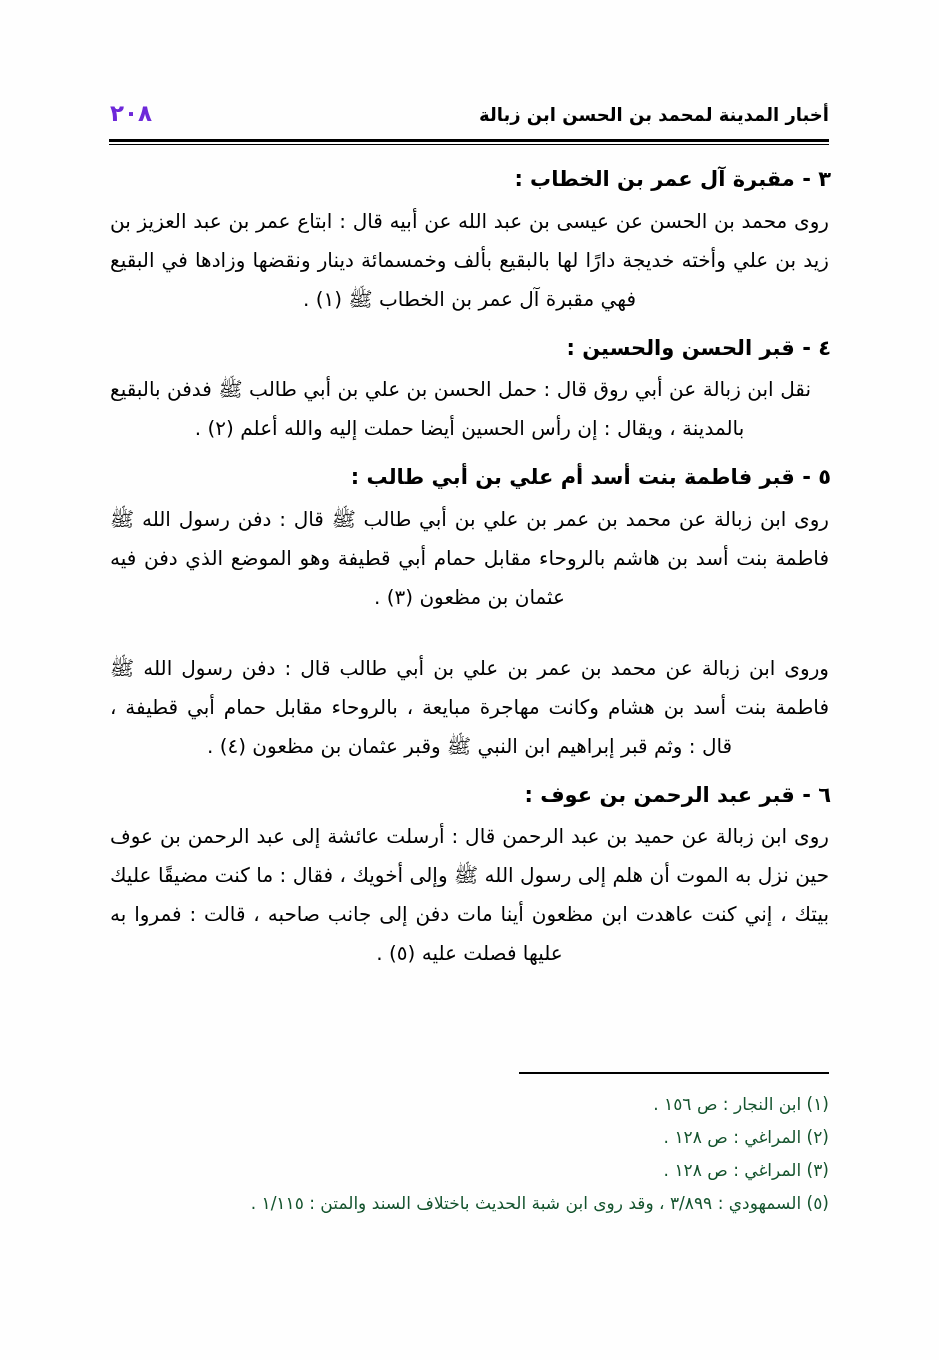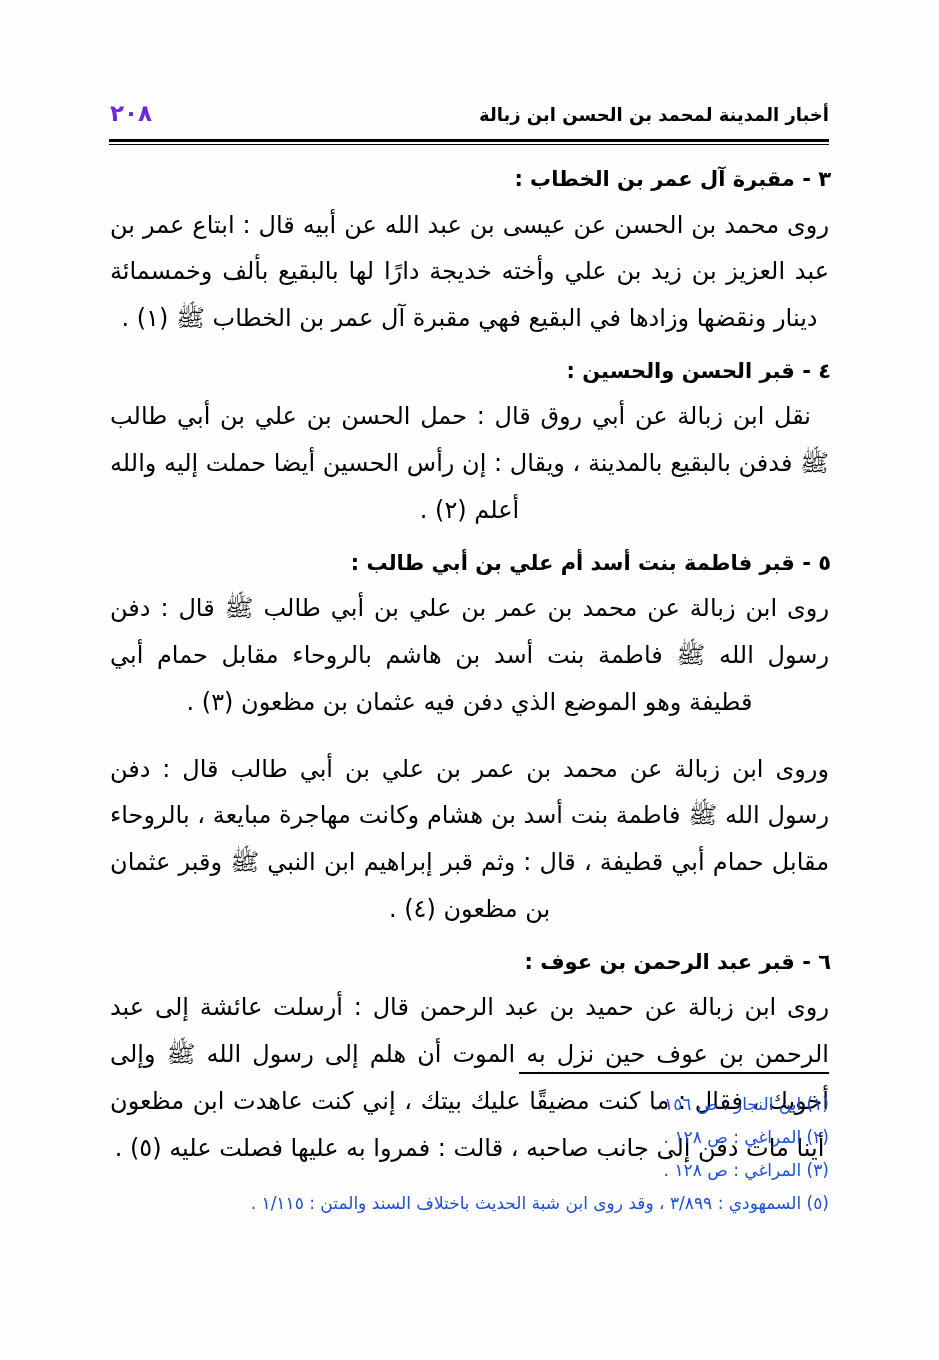--- a/index.html
+++ b/index.html
@@ -68,21 +68,21 @@
     font-weight: bold;
     color: #000;
     text-align: right;
     margin: 14px 0 6px 0;
     line-height: 1.5;
     white-space: nowrap;
   }
   .section-heading.h-first { margin-top: 2px; }
 
   .para {
-    font-size: 24px;
+    font-size: 20px;
     color: #000;
     line-height: 1.95;
     text-align: justify;
     text-align-last: center;
     margin: 4px 0 6px 0;
     padding: 0 2px;
   }
   .para.indent-start { text-indent: 18px; }
 
   
@@ -96,21 +96,21 @@
   }
   .footnotes {
     position: absolute;
     top: 1088px;
     right: 110px;
     left: 108px;
     text-align: right;
   }
   .fn-item {
     font-size: 17px;
-    color: #1d4ed8;
+    color: #14532d;
     line-height: 1.95;
     text-align: right;
     white-space: nowrap;
   }
 </style>
 </head>
 <body>
 
 <div class="page">
 
@@ -123,21 +123,21 @@
   <div class="body-area">
 
     <div class="section-heading h-first">٣ - مقبرة آل عمر بن الخطاب :</div>
     <div class="para">روى محمد بن الحسن عن عيسى بن عبد الله عن أبيه قال : ابتاع عمر بن عبد العزيز بن زيد بن علي وأخته خديجة دارًا لها بالبقيع بألف وخمسمائة دينار ونقضها وزادها في البقيع فهي مقبرة آل عمر بن الخطاب ﷺ (١) .</div>
 
     <div class="section-heading">٤ - قبر الحسن والحسين :</div>
     <div class="para indent-start">نقل ابن زبالة عن أبي روق قال : حمل الحسن بن علي بن أبي طالب ﷺ فدفن بالبقيع بالمدينة ، ويقال : إن رأس الحسين أيضا حملت إليه والله أعلم (٢) .</div>
 
     <div class="section-heading">٥ - قبر فاطمة بنت أسد أم علي بن أبي طالب :</div>
     <div class="para">روى ابن زبالة عن محمد بن عمر بن علي بن أبي طالب ﷺ قال : دفن رسول الله ﷺ فاطمة بنت أسد بن هاشم بالروحاء مقابل حمام أبي قطيفة وهو الموضع الذي دفن فيه عثمان بن مظعون (٣) .</div>
-    <div class="para" style="margin-top:20px;">وروى ابن زبالة عن محمد بن عمر بن علي بن أبي طالب قال : دفن رسول الله ﷺ فاطمة بنت أسد بن هشام وكانت مهاجرة مبايعة ، بالروحاء مقابل حمام أبي قطيفة ، قال : وثم قبر إبراهيم ابن النبي ﷺ وقبر عثمان بن مظعون (٤) .</div>
+    <div class="para" style="margin-top:32px;">وروى ابن زبالة عن محمد بن عمر بن علي بن أبي طالب قال : دفن رسول الله ﷺ فاطمة بنت أسد بن هشام وكانت مهاجرة مبايعة ، بالروحاء مقابل حمام أبي قطيفة ، قال : وثم قبر إبراهيم ابن النبي ﷺ وقبر عثمان بن مظعون (٤) .</div>
 
     <div class="section-heading">٦ - قبر عبد الرحمن بن عوف :</div>
     <div class="para">روى ابن زبالة عن حميد بن عبد الرحمن قال : أرسلت عائشة إلى عبد الرحمن بن عوف حين نزل به الموت أن هلم إلى رسول الله ﷺ وإلى أخويك ، فقال : ما كنت مضيقًا عليك بيتك ، إني كنت عاهدت ابن مظعون أينا مات دفن إلى جانب صاحبه ، قالت : فمروا به عليها فصلت عليه (٥) .</div>
 
   </div>
 
   <div class="fn-rule"></div>
 
   <div class="footnotes">
     <div class="fn-item">(١) ابن النجار : ص ١٥٦ .</div>

